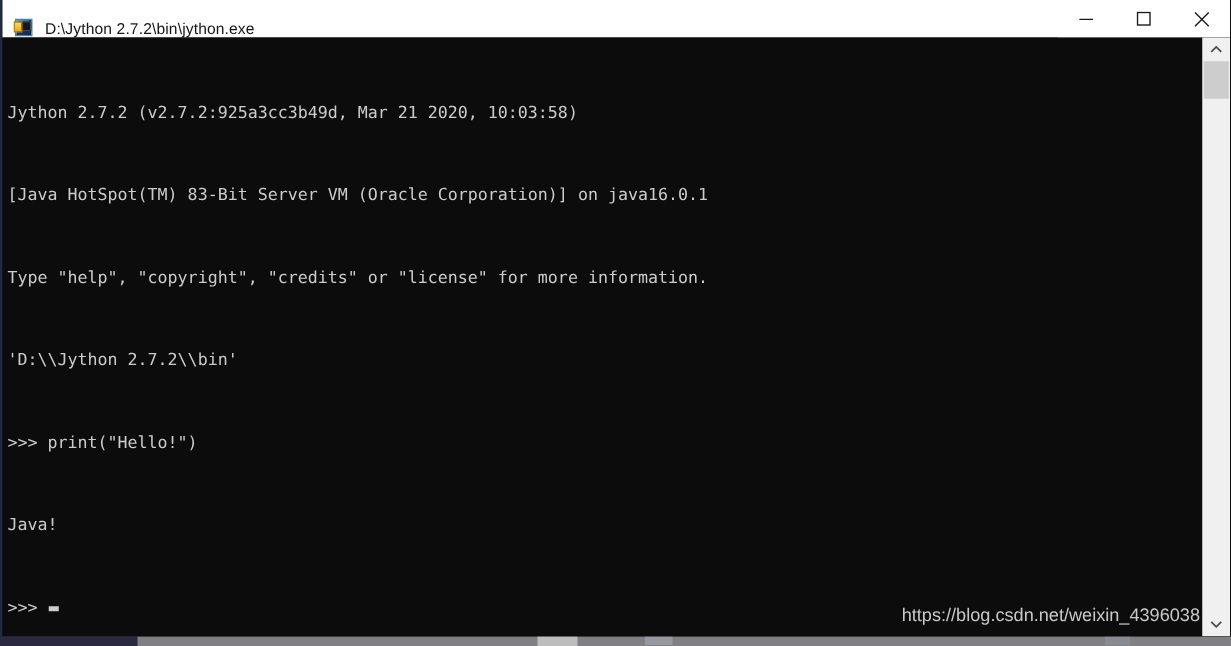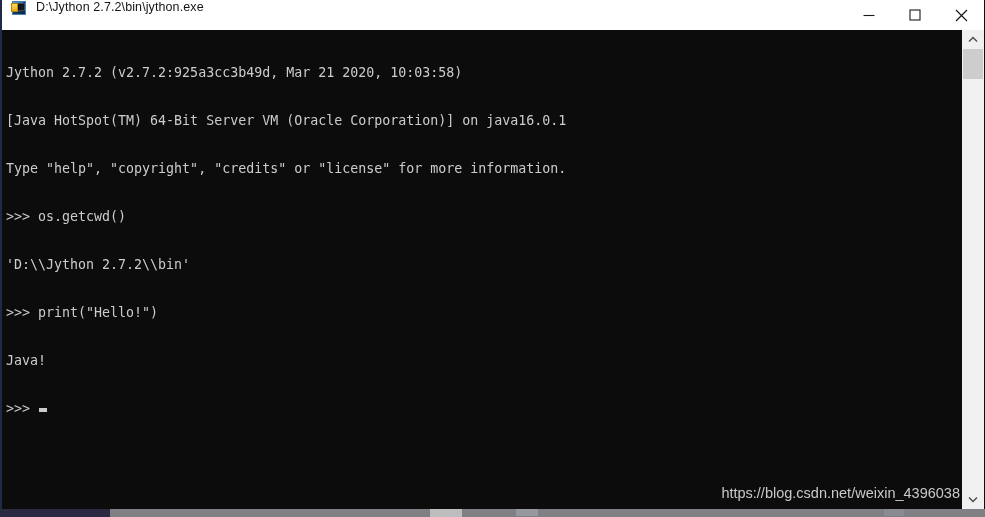--- a/index.html
+++ b/index.html
@@ -80,21 +80,21 @@
     display: flex;
     flex-direction: column;
   }
 
   
   #title-bar {
     height: 30px;
     min-height: 30px;
     background: #ffffff;
     display: flex;
-    align-items: flex-start;
+    align-items: flex-end;
     position: relative;
   }
   #window-icon {
     width: 16px;
     height: 16px;
     margin-left: 9px;
     margin-right: 9px;
     position: relative;
     flex: 0 0 auto;
   }
@@ -161,20 +161,21 @@
     font-family: "DejaVu Sans Mono", "Liberation Mono", monospace;
     font-size: 13.3px;
     line-height: 16px;
     color: #cccccc;
     white-space: pre;
     letter-spacing: 0px;
   }
   #console-text .line {
     height: 16px;
     white-space: pre;
+    margin-top: 18px;
   }
   #cursor-block {
     display: inline-block;
     width: 8px;
     height: 4px;
     background: #cccccc;
     vertical-align: baseline;
     margin-left: 1px;
     position: relative;
     top: -1px;
@@ -265,23 +266,22 @@
           <line x1="12" y1="1" x2="1" y2="12" stroke="#1a1a1a" stroke-width="1.15"></line>
         </svg>
       </div>
     </div>
   </div>
 
   <div id="console-body">
 
     <div id="console-text">
       <div class="line">Jython 2.7.2 (v2.7.2:925a3cc3b49d, Mar 21 2020, 10:03:58)</div>
-      <div class="line">[Java HotSpot(TM) 64-Bit Server VM (Oracle Corporation)] on java16.0.1</div>
+      <div class="line">[Java HotSpot(TM) 83-Bit Server VM (Oracle Corporation)] on java16.0.1</div>
       <div class="line">Type "help", "copyright", "credits" or "license" for more information.</div>
-      <div class="line">&gt;&gt;&gt; os.getcwd()</div>
       <div class="line">'D:\\Jython 2.7.2\\bin'</div>
       <div class="line">&gt;&gt;&gt; print("Hello!")</div>
       <div class="line">Java!</div>
       <div class="line"><span>&gt;&gt;&gt; </span><span id="cursor-block"></span></div>
     </div>
 
     <div id="watermark">https://blog.csdn.net/weixin_4396038</div>
 
     <div id="console-scrollbar">
       <div class="sb-arrow">

